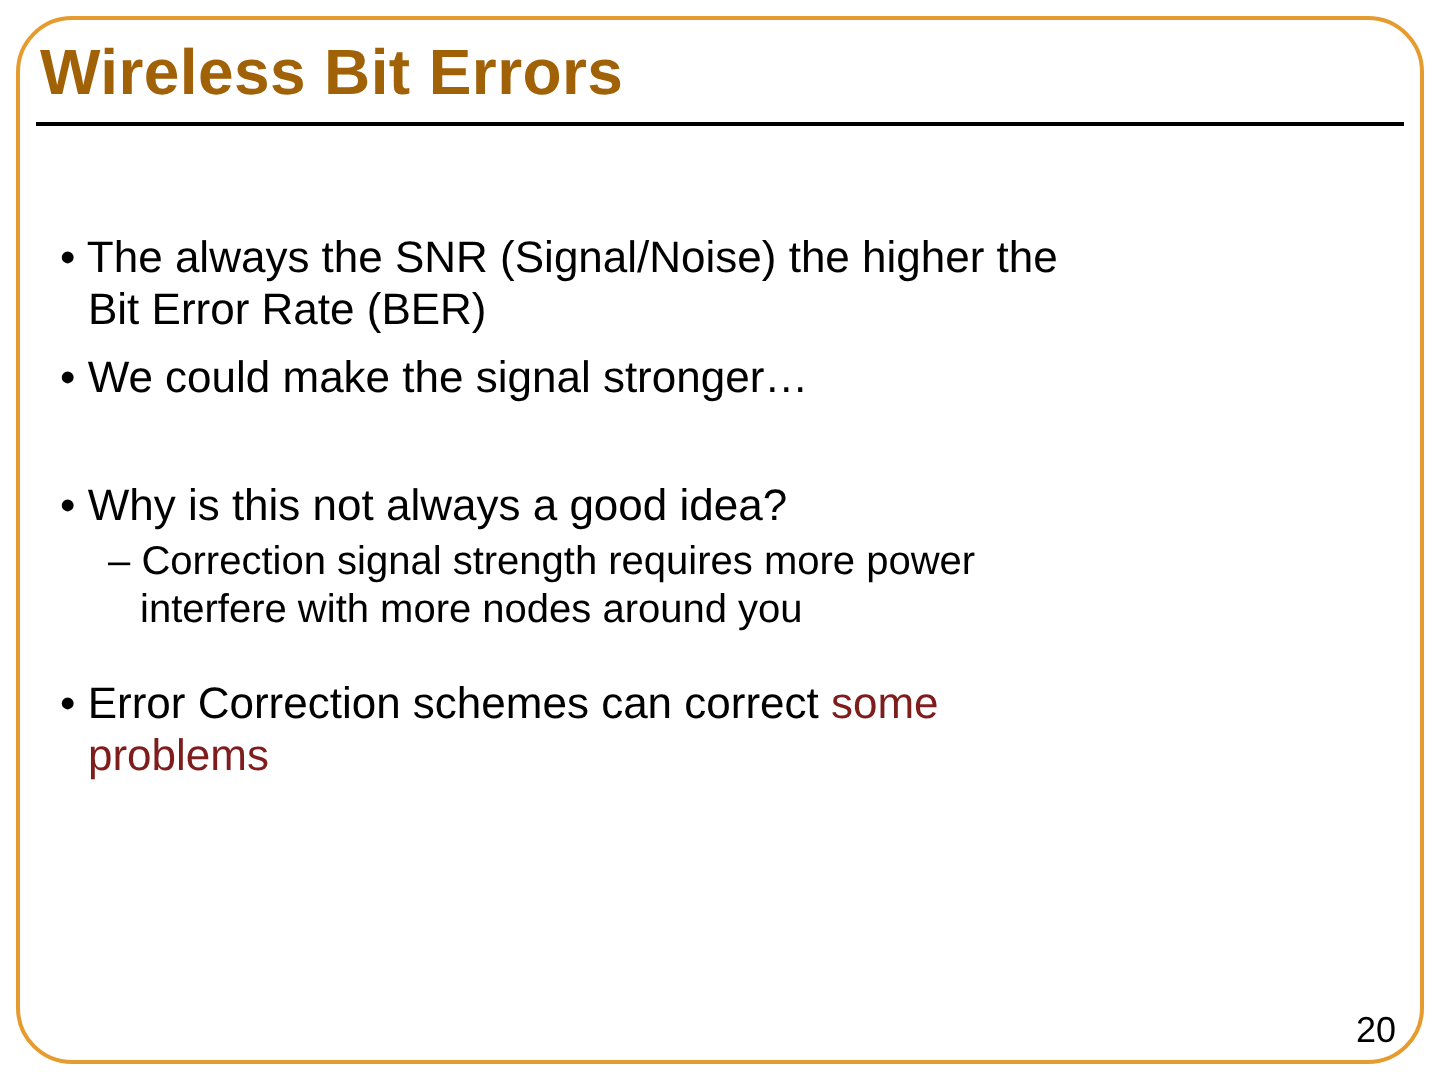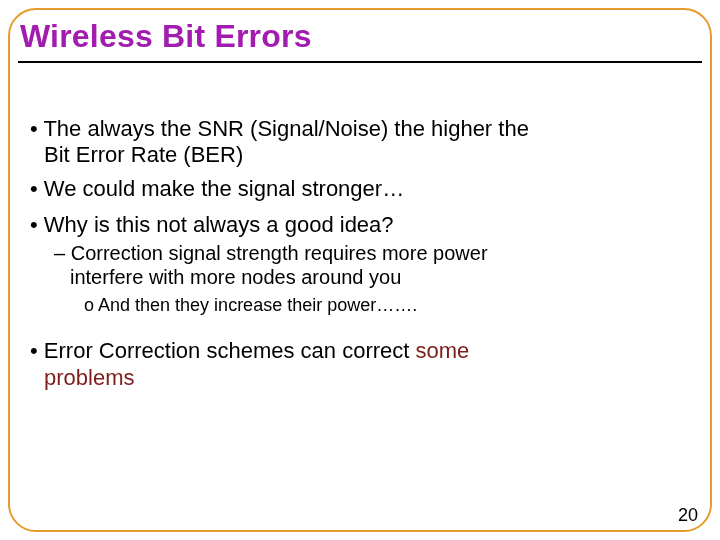--- a/index.html
+++ b/index.html
@@ -18,21 +18,21 @@
   }
   .title-wrap {
     position: absolute;
     top: 18px; left: 18px; right: 18px;
     border-bottom: 2px solid #000;
     padding: 0 0 6px 2px;
   }
   .title {
     font-size: 32px;
     font-weight: 700;
-    color: #a21caf;
+    color: #a16207;
     letter-spacing: 0.2px;
   }
   .content {
     position: absolute;
     top: 100px; left: 26px; right: 26px; bottom: 40px;
     font-size: 22px;
     color: #000;
     line-height: 1.2;
   }
   .b1 { margin: 16px 0 0 0; padding-left: 18px; text-indent: -14px; }
@@ -61,24 +61,23 @@
     <div class="title">Wireless Bit Errors</div>
   </div>
 
   <div class="content">
 
     <div class="b1">The always the SNR (Signal/Noise) the higher the</div>
     <div class="b1-cont">Bit Error Rate (BER)</div>
 
     <div class="b1" style="margin-top:7px">We could make the signal stronger…</div>
 
-    <div class="b1" style="margin-top:10px">Why is this not always a good idea?</div>
+    <div class="b1" style="margin-top:38px">Why is this not always a good idea?</div>
     <div class="b2">Correction signal strength requires more power</div>
     <div class="b2-cont">interfere with more nodes around you</div>
-    <div class="b3">And then they increase their power…….</div>
 
     <div class="b1" style="margin-top:22px"><span>Error Correction schemes can correct </span><span class="red">some</span></div>
     <div class="b1-cont"><span class="red">problems</span></div>
 
   </div>
 
   <div class="pagenum">20</div>
 </div>
 
 </body></html>

